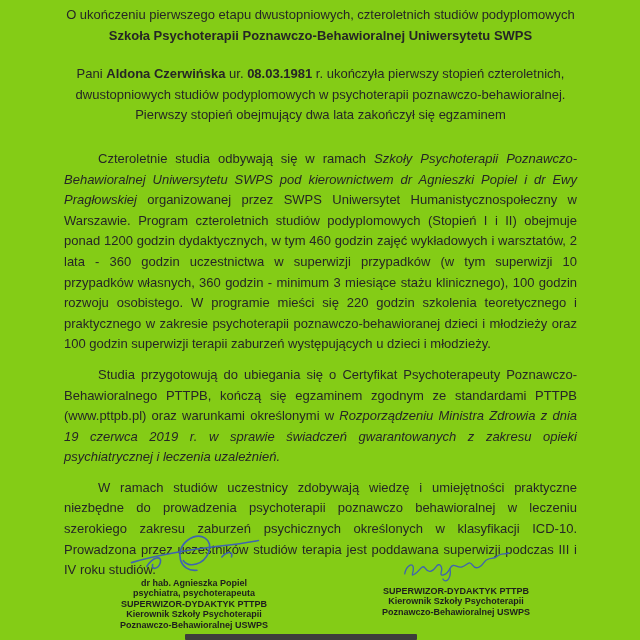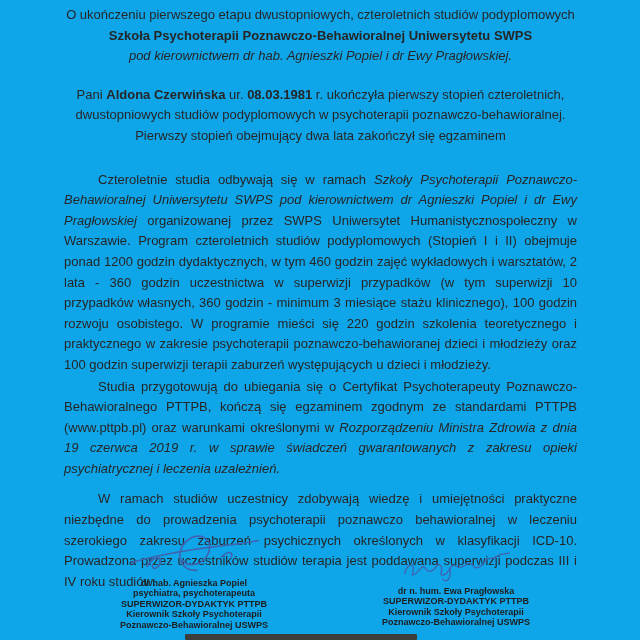--- a/index.html
+++ b/index.html
@@ -4,35 +4,35 @@
 <style>
   html, body { margin: 0; padding: 0; }
   body {
     width: 640px; height: 640px; overflow: hidden;
     background: #f0f0ee;
     font-family: "Liberation Sans", sans-serif;
   }
   .page {
     position: relative;
     width: 640px; height: 640px;
-    background: #0ea5e9;
+    background: #84cc16;
     box-sizing: border-box;
     padding: 5px 63px 0 64px;
     color: #262626;
   }
   p { margin: 0; font-size: 13px; line-height: 20.6px; }
   .center { text-align: center; }
   .just   { text-align: justify; text-indent: 34px; }
   .i  { font-style: italic; }
   .b  { font-weight: 700; }
   .bi { font-weight: 700; }
 
   .recipient-block { margin-top: 18px; }
   .program-block   { margin-top: 23px; }
-  .cert-block      { margin-top: 1px; }
+  .cert-block      { margin-top: 10px; }
   .scope-block     { margin-top: 10px; }
 
   .sig-area { position: absolute; left: 0; top: 528px; width: 640px; height: 112px; }
   .sig-left  { position: absolute; left: 110px; top: 0;   width: 168px; text-align: center; }
   .sig-right { position: absolute; left: 356px; top: 18px; width: 200px; text-align: center; }
   .sig-svg { display: block; margin: 0 auto; }
   .sig-lines { margin-top: 0; }
   .sig-line {
     font-size: 9px; font-weight: 700; line-height: 10.4px;
     color: #1e1e1e; white-space: nowrap;
@@ -44,21 +44,20 @@
   }
 </style>
 </head>
 <body>
 
 <div class="page">
 
   <div>
     <p class="center">O ukończeniu pierwszego etapu dwustopniowych, czteroletnich studiów podyplomowych</p>
     <p class="center bi">Szkoła Psychoterapii Poznawczo-Behawioralnej Uniwersytetu SWPS</p>
-    <p class="center i">pod kierownictwem dr hab. Agnieszki Popiel i dr Ewy Pragłowskiej.</p>
   </div>
 
   <div class="recipient-block">
     <p class="center"><span>Pani </span><span class="b">Aldona Czerwińska</span><span> ur. </span><span class="b">08.03.1981</span><span> r. ukończyła pierwszy stopień czteroletnich, dwustopniowych studiów podyplomowych w psychoterapii poznawczo-behawioralnej.</span></p>
     <p class="center">Pierwszy stopień obejmujący dwa lata zakończył się egzaminem</p>
   </div>
 
   <p class="just program-block"><span>Czteroletnie studia odbywają się w ramach </span><span class="i">Szkoły Psychoterapii Poznawczo-Behawioralnej Uniwersytetu SWPS pod kierownictwem dr Agnieszki Popiel i dr Ewy Pragłowskiej</span><span> organizowanej przez SWPS Uniwersytet Humanistycznospołeczny w Warszawie. Program czteroletnich studiów podyplomowych (Stopień I i II) obejmuje ponad 1200 godzin dydaktycznych, w tym 460 godzin zajęć wykładowych i warsztatów, 2 lata - 360 godzin uczestnictwa w superwizji przypadków (w tym superwizji 10 przypadków własnych, 360 godzin - minimum 3 miesiące stażu klinicznego), 100 godzin rozwoju osobistego. W programie mieści się 220 godzin szkolenia teoretycznego i praktycznego w zakresie psychoterapii poznawczo-behawioranej dzieci i młodzieży oraz 100 godzin superwizji terapii zaburzeń występujących u dzieci i młodzieży.</span></p>
 
   <p class="just cert-block"><span>Studia przygotowują do ubiegania się o Certyfikat Psychoterapeuty Poznawczo-Behawioralnego PTTPB, kończą się egzaminem zgodnym ze standardami PTTPB (www.pttpb.pl) oraz warunkami określonymi w </span><span class="i">Rozporządzeniu Ministra Zdrowia z dnia 19 czerwca 2019 r.</span><span class="i"> w sprawie świadczeń gwarantowanych z zakresu opieki psychiatrycznej i leczenia uzależnień.</span></p>
@@ -86,21 +85,20 @@
     </div>
 
     <div class="sig-right">
       <svg class="sig-svg" width="124" height="40" viewBox="0 0 130 46">
         <g fill="none" stroke="#3f63b0" stroke-width="1.5" stroke-linecap="round">
           <path d="M6 32 C 8 22, 16 18, 16 26 C 16 32, 12 36, 18 32 C 24 28, 26 20, 30 26 C 33 31, 38 30, 42 24 C 46 18, 50 24, 48 30 C 46 36, 54 34, 58 26 C 62 18, 66 26, 72 24 C 78 22, 80 16, 84 22 C 88 28, 94 24, 98 18 C 102 12, 108 16, 112 12 C 116 8, 122 10, 126 8"></path>
           <path d="M58 26 C 60 36, 54 44, 50 38"></path>
         </g>
       </svg>
       <div class="sig-lines">
-        <div class="sig-line">dr n. hum. Ewa Pragłowska</div>
         <div class="sig-line">SUPERWIZOR-DYDAKTYK PTTPB</div>
         <div class="sig-line">Kierownik Szkoły Psychoterapii</div>
         <div class="sig-line">Poznawczo-Behawioralnej USWPS</div>
       </div>
     </div>
 
   </div>
 
   <div class="bottom-strip"></div>
 

